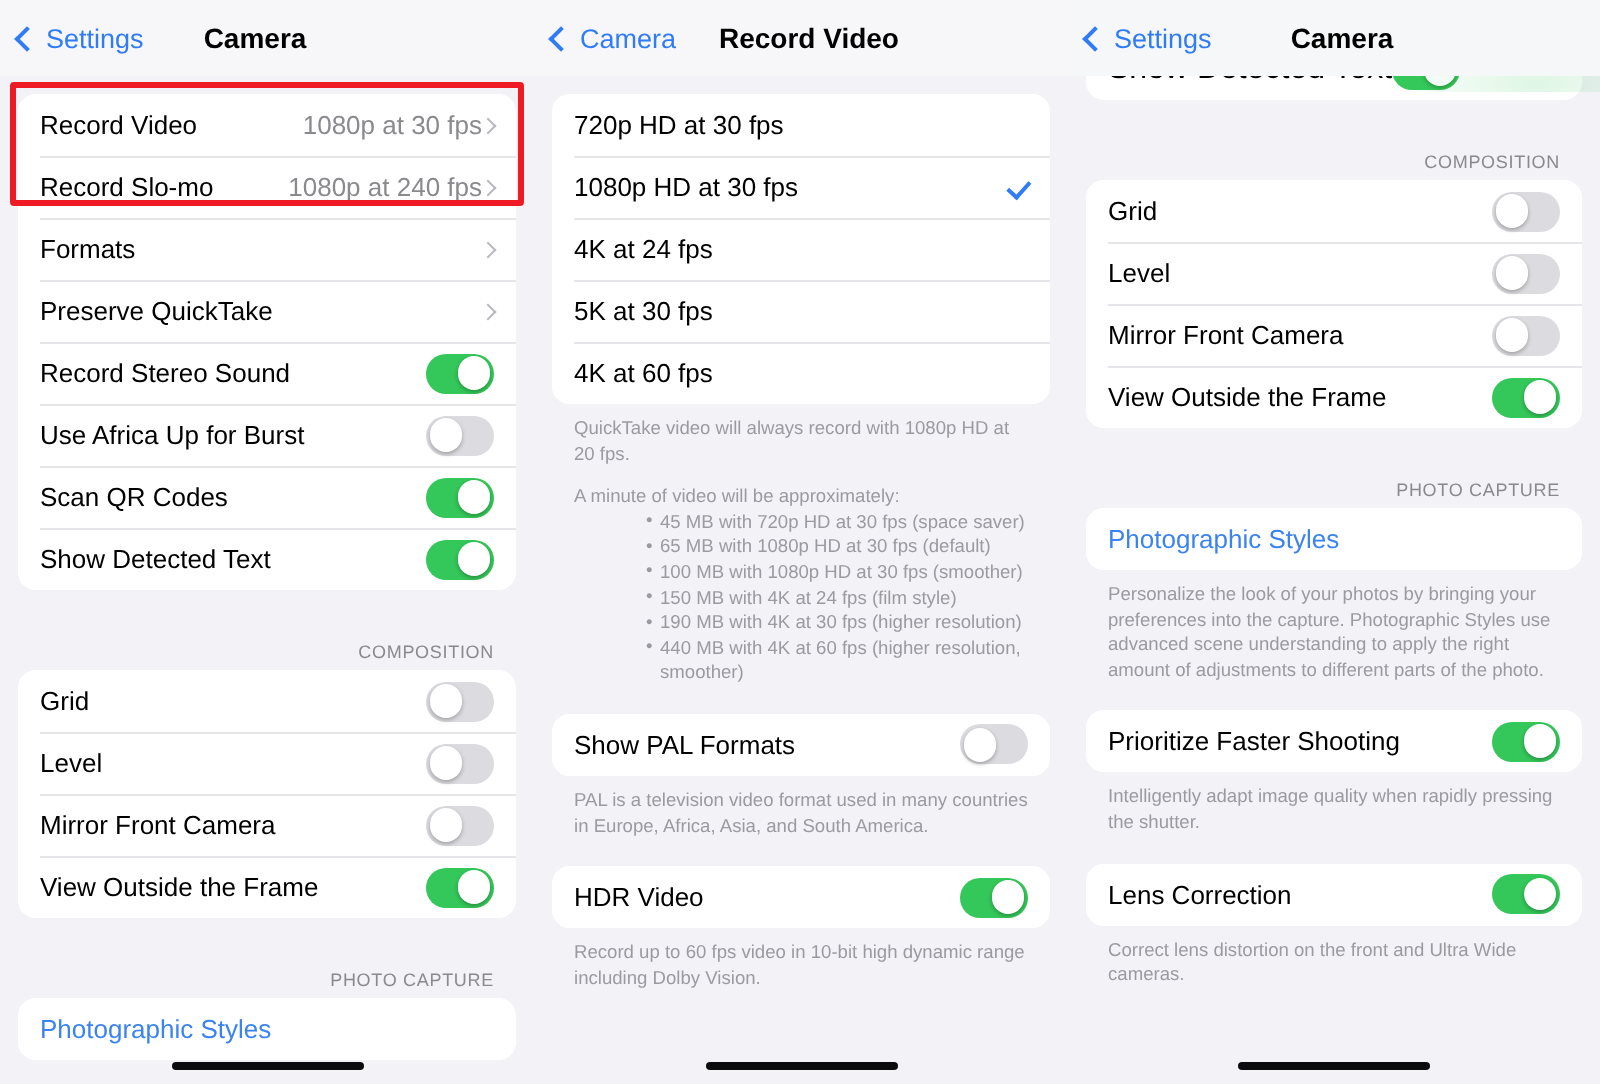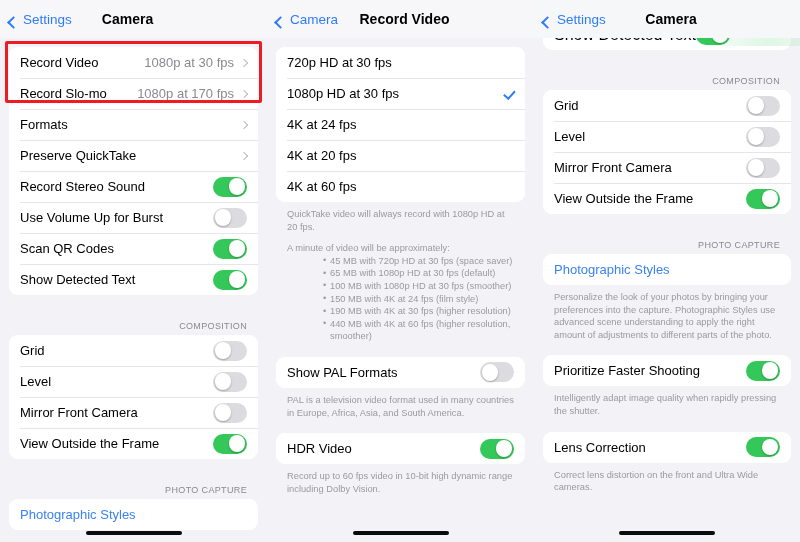--- a/index.html
+++ b/index.html
@@ -29,21 +29,21 @@
   .navbar {
     position: relative;
     height: 38px;
     background: #f7f7fa;
     display: flex;
     align-items: center;
     z-index: 30;
   }
   .navbar.p3-nav { background: #f6f7f8; }
   .nav-back {
-    display: flex; align-items: flex-end;
+    display: flex; align-items: center;
     color: #2f7cf6;
     font-size: 13.5px;
     padding-left: 9px;
     white-space: nowrap;
   }
   .chev-left {
     width: 9px; height: 9px;
     border-left: 2px solid #2f7cf6;
     border-bottom: 2px solid #2f7cf6;
     transform: rotate(45deg);
@@ -96,21 +96,20 @@
     font-size: 13px;
     color: #000;
     white-space: nowrap;
   }
   .row .label.blue { color: #3a83f0; }
   .row .spacer { flex: 1 1 auto; }
   .row .value {
     font-size: 13px;
     color: #8a8a8e;
     white-space: nowrap;
-    margin-right: 7px;
   }
   .chev-right {
     width: 6px; height: 6px;
     border-top: 1.4px solid #b9b9bf;
     border-right: 1.4px solid #b9b9bf;
     transform: rotate(45deg);
     flex: 0 0 auto;
   }
 
   
@@ -240,42 +239,42 @@
       <div class="group">
         <div class="row">
           <span class="label">Record Video</span>
           <span class="spacer"></span>
           <span class="value">1080p at 30 fps</span>
           <span class="chev-right"></span>
         </div>
         <div class="row">
           <span class="label">Record Slo-mo</span>
           <span class="spacer"></span>
-          <span class="value">1080p at 170 fps</span>
+          <span class="value">1080p at 240 fps</span>
           <span class="chev-right"></span>
         </div>
         <div class="row">
           <span class="label">Formats</span>
           <span class="spacer"></span>
           <span class="chev-right"></span>
         </div>
         <div class="row">
           <span class="label">Preserve QuickTake</span>
           <span class="spacer"></span>
           <span class="chev-right"></span>
         </div>
         <div class="row">
           <span class="label">Record Stereo Sound</span>
           <span class="spacer"></span>
           <span class="toggle on">
               <span class="knob"></span>
             </span>
         </div>
         <div class="row">
-          <span class="label">Use Volume Up for Burst</span>
+          <span class="label">Use Africa Up for Burst</span>
           <span class="spacer"></span>
           <span class="toggle">
               <span class="knob"></span>
             </span>
         </div>
         <div class="row">
           <span class="label">Scan QR Codes</span>
           <span class="spacer"></span>
           <span class="toggle on">
               <span class="knob"></span>
@@ -361,21 +360,21 @@
         <div class="row">
           <span class="label">1080p HD at 30 fps</span>
           <span class="spacer"></span>
           <span class="check"></span>
         </div>
         <div class="row">
           <span class="label">4K at 24 fps</span>
           <span class="spacer"></span>
         </div>
         <div class="row">
-          <span class="label">4K at 20 fps</span>
+          <span class="label">5K at 30 fps</span>
           <span class="spacer"></span>
         </div>
         <div class="row">
           <span class="label">4K at 60 fps</span>
           <span class="spacer"></span>
         </div>
       </div>
 
       <div class="footnote">
         <div>QuickTake video will always record with 1080p HD at 20 fps.</div>

